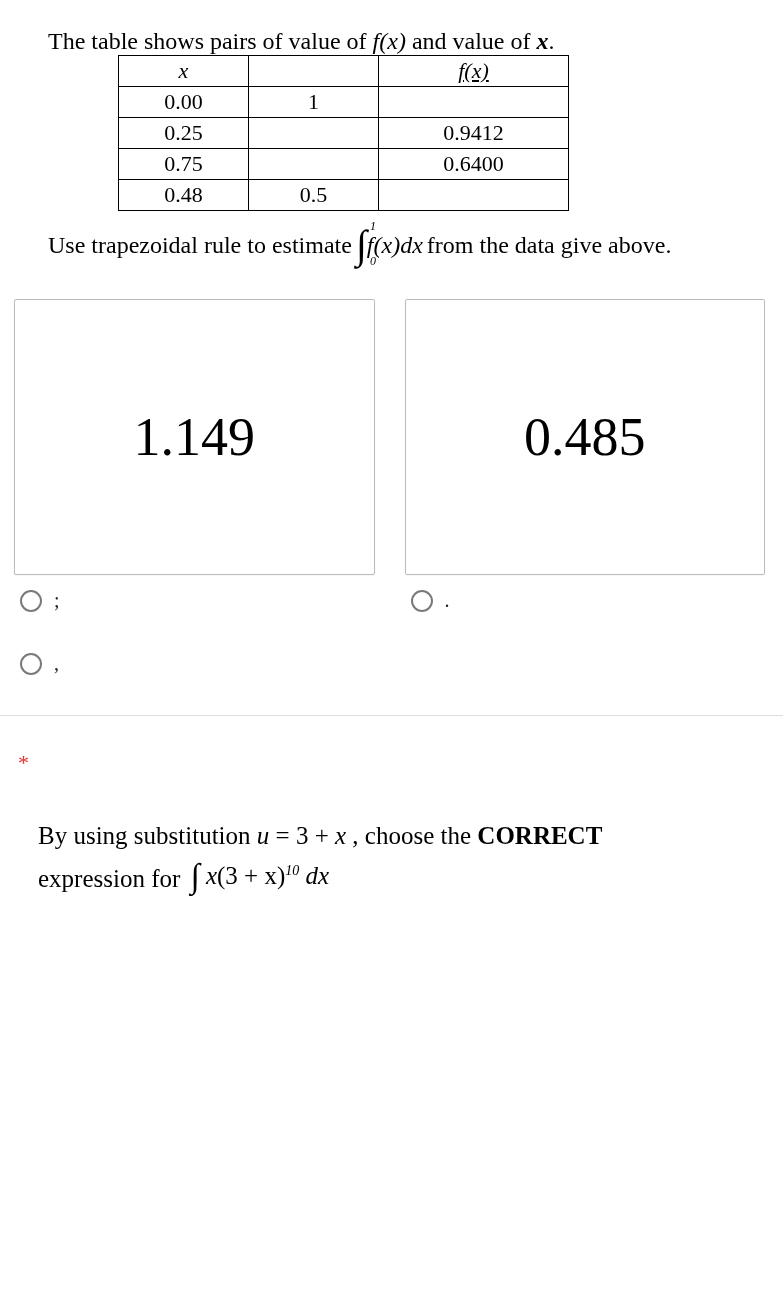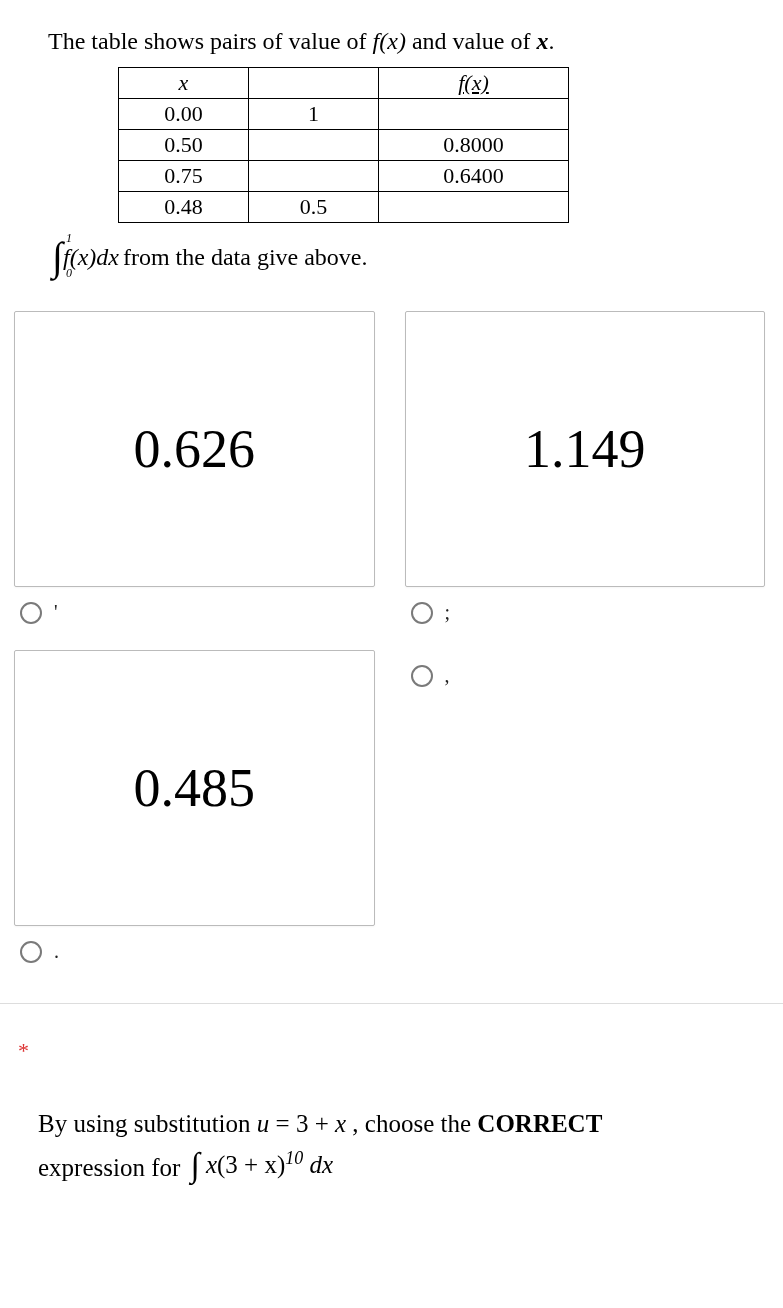--- a/index.html
+++ b/index.html
@@ -9,21 +9,20 @@
     }
     body {
       font-family: 'Times New Roman', Times, serif;
       background: #fff;
       width: 783px;
       padding: 28px 18px 20px 48px;
       color: #000;
       font-size: 24px;
     }
     .intro-text {
-      margin-bottom: 12px;
       font-size: 24px;
     }
     .italic {
       font-style: italic;
     }
     .bold-italic {
       font-style: italic;
       font-weight: bold;
     }
     .bold {
@@ -142,21 +141,21 @@
       font-size: 22px;
       margin-left: -30px;
       margin-bottom: 40px;
     }
     .question2 {
       font-size: 25px;
       line-height: 1.6;
       margin-left: -10px;
     }
     .superscript {
-      font-size: 18px;
+      font-size: 14px;
       font-style: italic;
       vertical-align: super;
     }
   </style>
 </head>
 <body>
 
 <div class="intro-text">
   <span>The table shows pairs of value of </span><span class="italic">f(x)</span><span> and value of </span><span class="bold-italic">x</span><span>.</span>
 </div>
@@ -167,61 +166,53 @@
     <td class="col-x italic">x</td>
     <td class="col-mid" colspan="1"></td>
     <td class="col-fx italic" style="text-decoration: underline;">f(x)</td>
   </tr>
   <tr>
     <td class="col-x">0.00</td>
     <td class="col-mid">1</td>
     <td class="col-fx"></td>
   </tr>
   <tr>
-    <td class="col-x">0.50</td>
+    <td class="col-x">0.25</td>
     <td class="col-mid"></td>
-    <td class="col-fx">0.8000</td>
+    <td class="col-fx">0.9412</td>
   </tr>
   <tr>
     <td class="col-x">0.75</td>
     <td class="col-mid"></td>
     <td class="col-fx">0.6400</td>
   </tr>
   <tr>
     <td class="col-x">0.48</td>
     <td class="col-mid">0.5</td>
     <td class="col-fx"></td>
   </tr>
 </tbody>
   </table>
 
 <div class="instruction">
+  <span>Use trapezoidal rule to estimate </span>
   <span class="integral">
     <span class="integral-sign">∫</span>
     <span class="int-upper">1</span>
     <span class="int-lower">0</span>
     <span class="int-body">
       <span class="italic">f</span><span>(x)</span><span class="italic">dx</span>
     </span>
   </span>
   <span> from the data give above.</span>
 </div>
 
 <div class="options-grid">
   <div class="option-container">
     <div class="option-box">
-      <span class="option-value">0.626</span>
-    </div>
-    <div class="option-radio-row">
-      <div class="radio"></div>
-      <span class="radio-label">'</span>
-    </div>
-  </div>
-  <div class="option-container">
-    <div class="option-box">
       <span class="option-value">1.149</span>
     </div>
     <div class="option-radio-row">
       <div class="radio"></div>
       <span class="radio-label">;</span>
     </div>
   </div>
   <div class="option-container">
     <div class="option-box">
       <span class="option-value">0.485</span>

